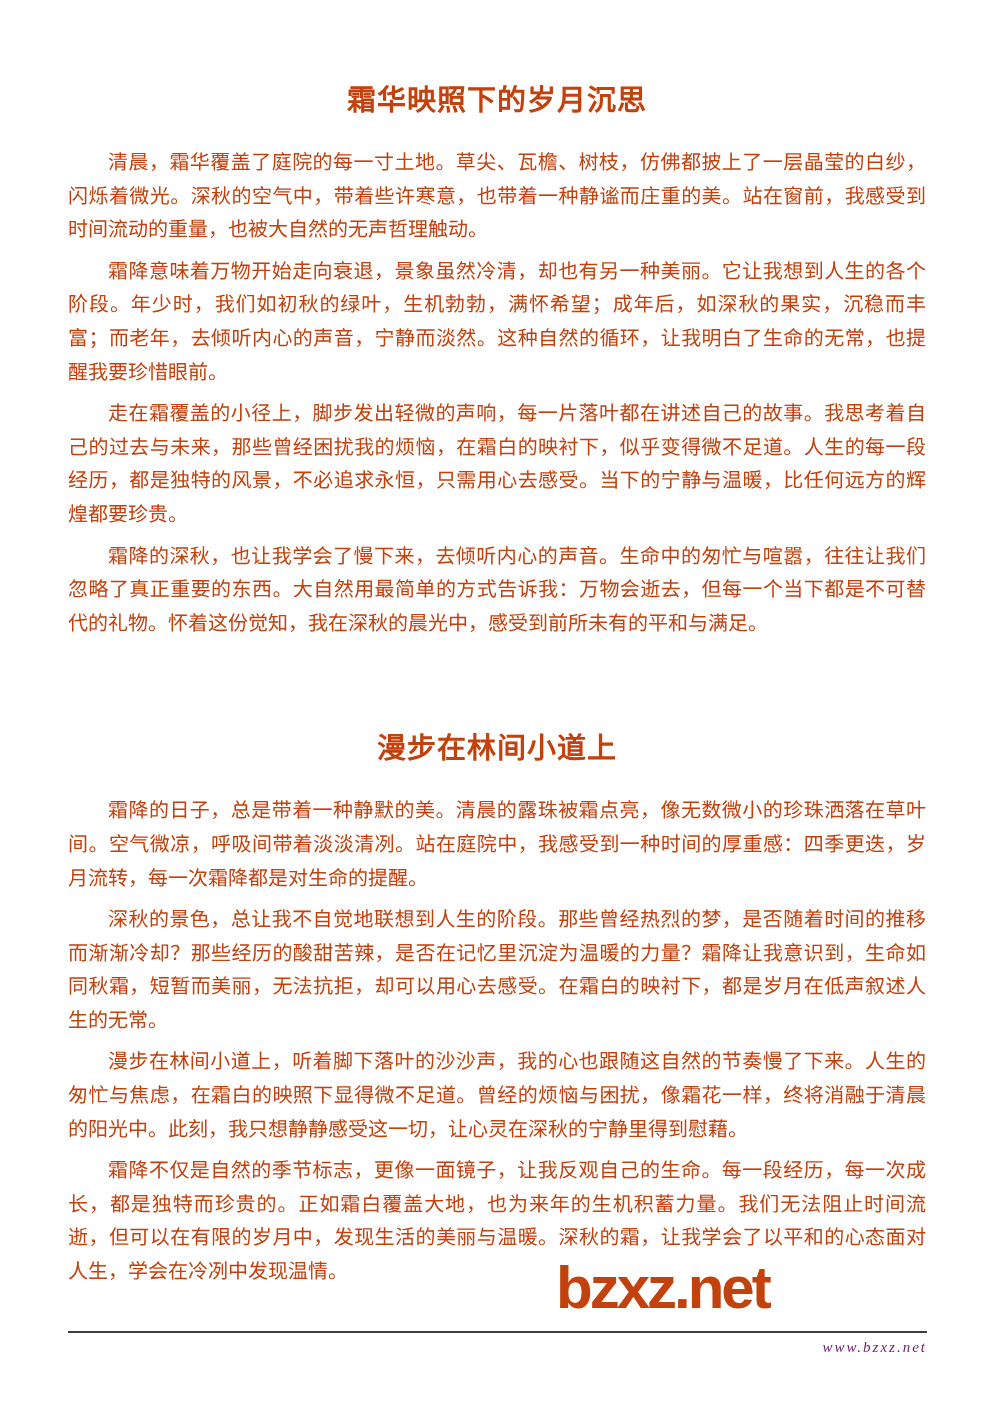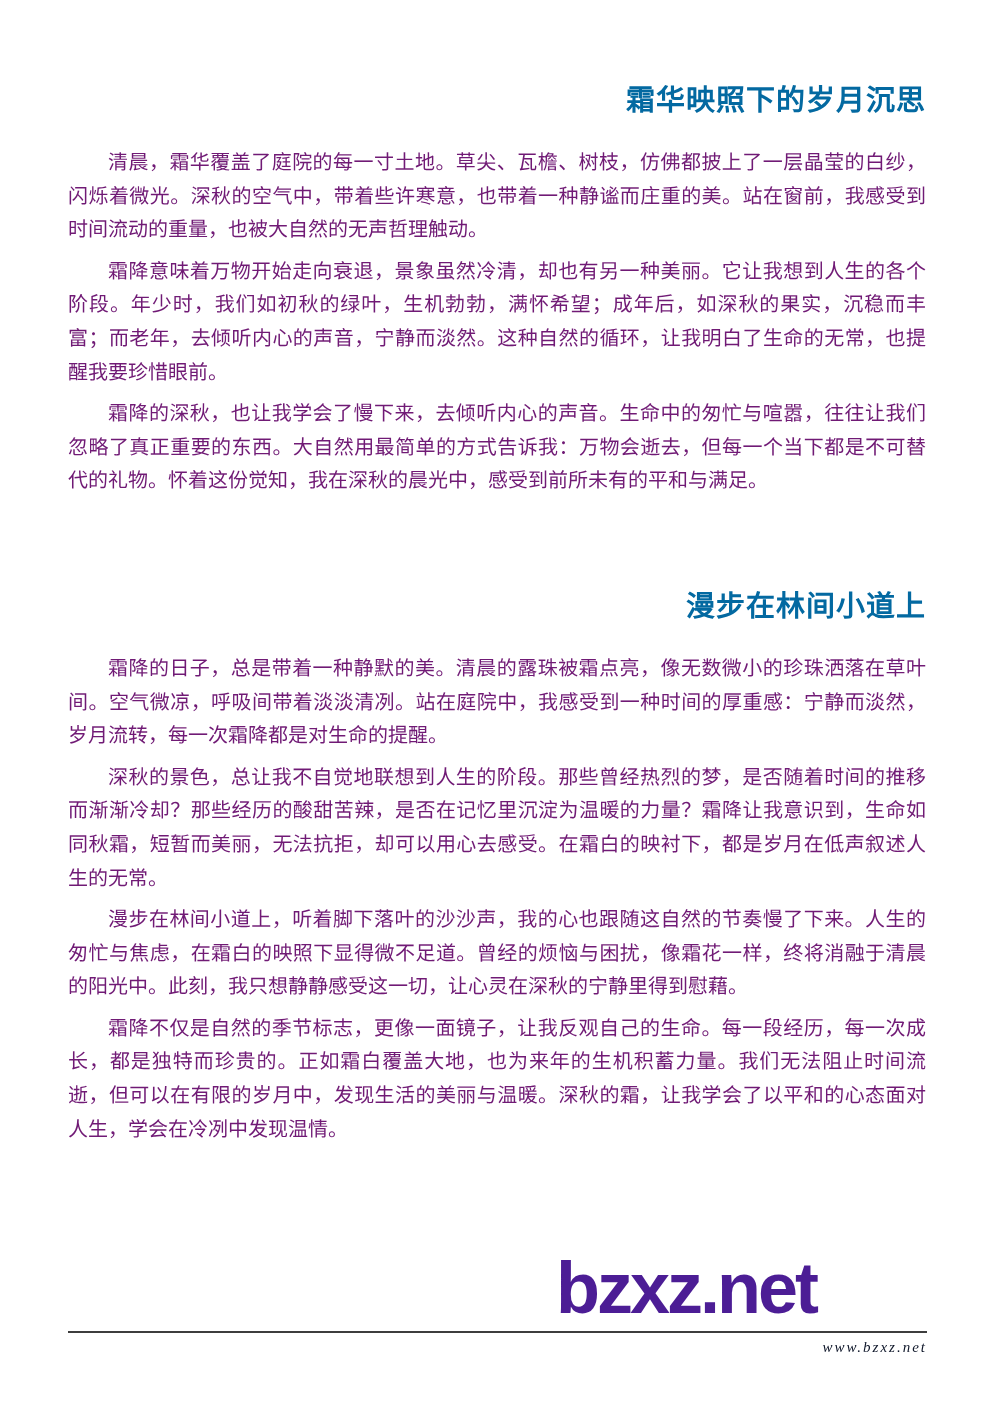--- a/index.html
+++ b/index.html
@@ -17,93 +17,94 @@
   .page {
     position: absolute;
     left: 68px;
     top: 0;
     width: 858px;
   }
   .article-title {
     font-size: 29px;
     line-height: 36px;
     font-weight: bold;
-    text-align: right;
-    color: #0369a1;
+    text-align: center;
+    color: #c2410c;
     margin: 0;
     letter-spacing: 1px;
   }
   .article-title.first {
     margin-top: 82px;
   }
   .article-title.second {
     margin-top: 90px;
   }
   .article p {
     font-size: 20px;
     line-height: 33.6px;
-    color: #701a75;
+    color: #c2410c;
     text-indent: 2em;
     text-align: justify;
     margin: 0 0 8px 0;
     word-break: break-all;
   }
   .article p:first-of-type {
     margin-top: 28px;
   }
   .watermark {
     position: absolute;
     left: 556px;
     top: 1244px;
     font-family: "Liberation Sans", "DejaVu Sans", sans-serif;
     font-weight: bold;
-    font-size: 72px;
+    font-size: 60px;
     line-height: 88px;
     letter-spacing: -3px;
-    color: #4c1d95;
+    color: #c2410c;
     user-select: none;
     white-space: nowrap;
   }
   .footer-divider {
     position: absolute;
     left: 68px;
     top: 1331px;
     width: 859px;
     height: 0;
     border-top: 2px solid #3d3d3d;
   }
   .footer-url {
     position: absolute;
     right: 66px;
     top: 1337px;
     font-size: 15px;
     line-height: 20px;
     font-style: italic;
     letter-spacing: 2px;
-    color: #0f172a;
+    color: #701a75;
     font-family: "Liberation Serif", "DejaVu Serif", serif;
   }
 </style>
 </head>
 <body>
 
 <div class="watermark">bzxz.net</div>
 
 <div class="page">
 
   <section class="article">
     <h1 class="article-title first">霜华映照下的岁月沉思</h1>
     <p>清晨，霜华覆盖了庭院的每一寸土地。草尖、瓦檐、树枝，仿佛都披上了一层晶莹的白纱，闪烁着微光。深秋的空气中，带着些许寒意，也带着一种静谧而庄重的美。站在窗前，我感受到时间流动的重量，也被大自然的无声哲理触动。</p>
     <p>霜降意味着万物开始走向衰退，景象虽然冷清，却也有另一种美丽。它让我想到人生的各个阶段。年少时，我们如初秋的绿叶，生机勃勃，满怀希望；成年后，如深秋的果实，沉稳而丰富；而老年，去倾听内心的声音，宁静而淡然。这种自然的循环，让我明白了生命的无常，也提醒我要珍惜眼前。</p>
+    <p>走在霜覆盖的小径上，脚步发出轻微的声响，每一片落叶都在讲述自己的故事。我思考着自己的过去与未来，那些曾经困扰我的烦恼，在霜白的映衬下，似乎变得微不足道。人生的每一段经历，都是独特的风景，不必追求永恒，只需用心去感受。当下的宁静与温暖，比任何远方的辉煌都要珍贵。</p>
     <p>霜降的深秋，也让我学会了慢下来，去倾听内心的声音。生命中的匆忙与喧嚣，往往让我们忽略了真正重要的东西。大自然用最简单的方式告诉我：万物会逝去，但每一个当下都是不可替代的礼物。怀着这份觉知，我在深秋的晨光中，感受到前所未有的平和与满足。</p>
   </section>
 
   <section class="article">
     <h1 class="article-title second">漫步在林间小道上</h1>
-    <p>霜降的日子，总是带着一种静默的美。清晨的露珠被霜点亮，像无数微小的珍珠洒落在草叶间。空气微凉，呼吸间带着淡淡清冽。站在庭院中，我感受到一种时间的厚重感：宁静而淡然，岁月流转，每一次霜降都是对生命的提醒。</p>
+    <p>霜降的日子，总是带着一种静默的美。清晨的露珠被霜点亮，像无数微小的珍珠洒落在草叶间。空气微凉，呼吸间带着淡淡清冽。站在庭院中，我感受到一种时间的厚重感：四季更迭，岁月流转，每一次霜降都是对生命的提醒。</p>
     <p>深秋的景色，总让我不自觉地联想到人生的阶段。那些曾经热烈的梦，是否随着时间的推移而渐渐冷却？那些经历的酸甜苦辣，是否在记忆里沉淀为温暖的力量？霜降让我意识到，生命如同秋霜，短暂而美丽，无法抗拒，却可以用心去感受。在霜白的映衬下，都是岁月在低声叙述人生的无常。</p>
     <p>漫步在林间小道上，听着脚下落叶的沙沙声，我的心也跟随这自然的节奏慢了下来。人生的匆忙与焦虑，在霜白的映照下显得微不足道。曾经的烦恼与困扰，像霜花一样，终将消融于清晨的阳光中。此刻，我只想静静感受这一切，让心灵在深秋的宁静里得到慰藉。</p>
     <p>霜降不仅是自然的季节标志，更像一面镜子，让我反观自己的生命。每一段经历，每一次成长，都是独特而珍贵的。正如霜白覆盖大地，也为来年的生机积蓄力量。我们无法阻止时间流逝，但可以在有限的岁月中，发现生活的美丽与温暖。深秋的霜，让我学会了以平和的心态面对人生，学会在冷冽中发现温情。</p>
   </section>
 
 </div>
 
 <div class="footer-divider"></div>
 <div class="footer-url">www.bzxz.net</div>
 

